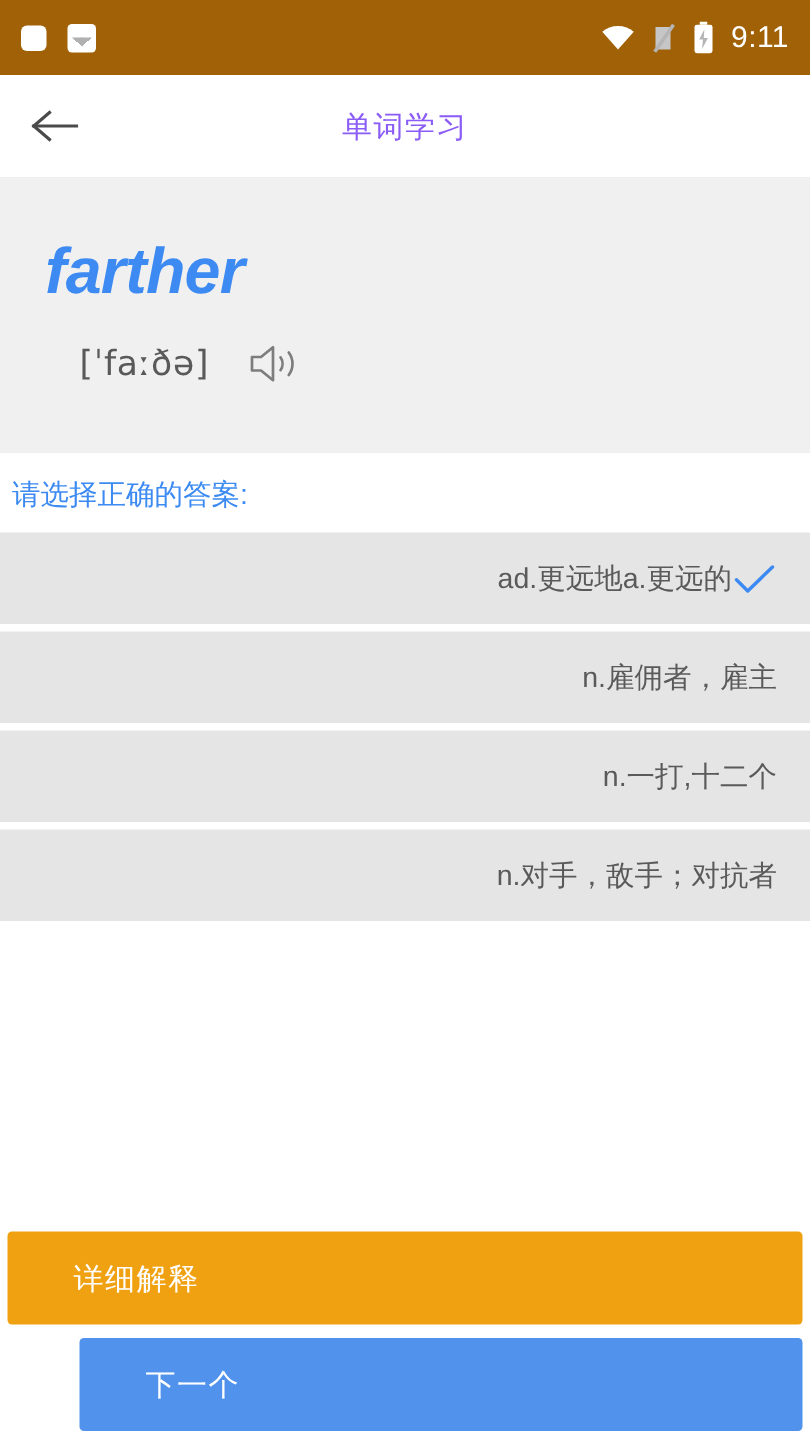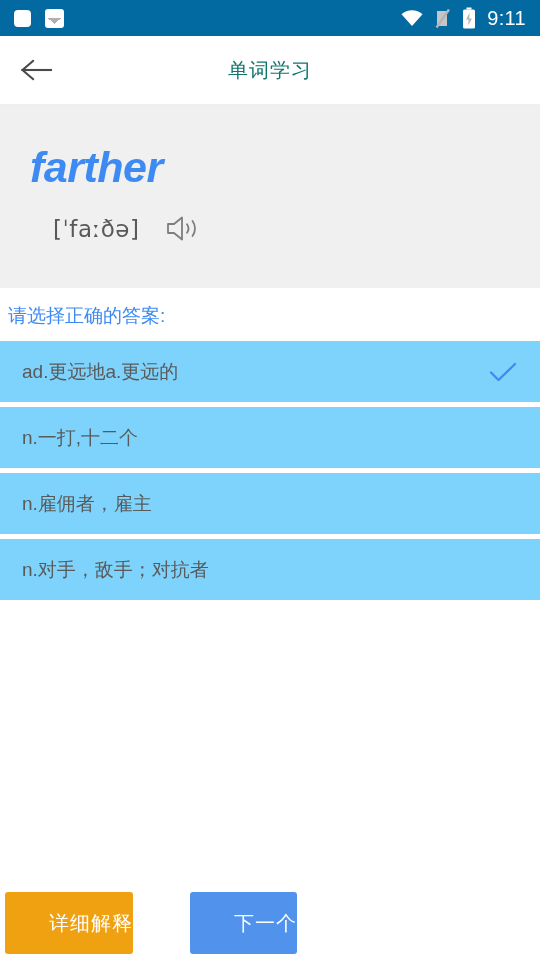--- a/index.html
+++ b/index.html
@@ -5,22 +5,22 @@
   * { margin:0; padding:0; box-sizing:border-box; }
   html, body {
     width:540px; height:960px;
     background:#ffffff;
     font-family:"Liberation Sans","DejaVu Sans",sans-serif;
     overflow:hidden;
   }
 
   
   .statusbar {
-    height:36px; width:100%;
-    background:#0369a1;
+    height:50px; width:100%;
+    background:#a16207;
     display:flex; align-items:center;
     padding:0 14px;
     color:#ffffff;
   }
   .sb-left { display:flex; align-items:center; gap:14px; }
   .sb-right { margin-left:auto; display:flex; align-items:center; gap:11px; }
   .icon-rounded-square {
     width:17px; height:17px; border-radius:4px; background:#ffffff; display:block;
   }
   .icon-photo {
@@ -48,21 +48,21 @@
     display:flex; align-items:center;
     border-bottom:1px solid #eeeeee;
   }
   .back-btn {
     position:absolute; left:14px; top:50%; transform:translateY(-50%);
     width:46px; height:40px; display:flex; align-items:center; justify-content:center;
     cursor:pointer;
   }
   .appbar-title {
     width:100%; text-align:center;
-    font-size:20px; color:#0f766e; letter-spacing:1px;
+    font-size:20px; color:#8b5cf6; letter-spacing:1px;
   }
 
   
   .wordcard {
     background:#f0f0f0;
     height:183px; width:100%;
     padding:40px 30px 4px 30px;
   }
   .word {
     font-size:43px; font-style:italic; font-weight:bold;
@@ -81,37 +81,38 @@
   }
   .speaker-btn { display:flex; align-items:center; cursor:pointer; }
 
   
   .quiz { padding-top:15px; background:#ffffff; }
   .quiz-hint {
     font-size:19px; color:#3d8bf2; padding:0 8px 12px 8px;
   }
   .options { display:flex; flex-direction:column; gap:5px; }
   .option {
-    height:61px; background:#7dd3fc;
+    height:61px; background:#e5e5e5;
     display:flex; align-items:center;
     padding:0 22px;
     cursor:pointer;
+    text-align:right;
   }
   .option-text {
     font-size:19px; color:#5a5a5a; flex:1;
     font-family:"Liberation Sans","DejaVu Sans",sans-serif;
   }
   .option .check { margin-left:auto; display:none; }
   .option.selected .check { display:block; }
 
   
   .bottom {
     position:absolute; left:0; right:0; bottom:0;
     padding:0 5px 6px 5px;
-    display:flex; gap:9px;
+    display:flex; flex-direction:column; gap:9px;
   }
   .btn {
     height:62px; border-radius:3px;
     display:flex; align-items:center;
     padding-left:44px;
     font-size:20px; color:#ffffff; letter-spacing:1px;
     border:none; cursor:pointer; text-align:left;
     font-family:"Liberation Sans","DejaVu Sans",sans-serif;
   }
   .btn-detail { background:#f0a111; }
@@ -171,26 +172,26 @@
   <div class="options">
 
     <div class="option selected">
       <span class="option-text">ad.更远地a.更远的</span>
       <svg class="check" width="30" height="22" viewBox="0 0 30 22">
         <path d="M3 11.5 L10.5 19 L27 3" stroke="#3d8bf2" stroke-width="2.3" fill="none" stroke-linecap="round" stroke-linejoin="round"></path>
       </svg>
     </div>
 
     <div class="option">
+      <span class="option-text">n.雇佣者，雇主</span>
+
+    </div>
+
+    <div class="option">
       <span class="option-text">n.一打,十二个</span>
-
-    </div>
-
-    <div class="option">
-      <span class="option-text">n.雇佣者，雇主</span>
 
     </div>
 
     <div class="option">
       <span class="option-text">n.对手，敌手；对抗者</span>
 
     </div>
 
 
   </div>

